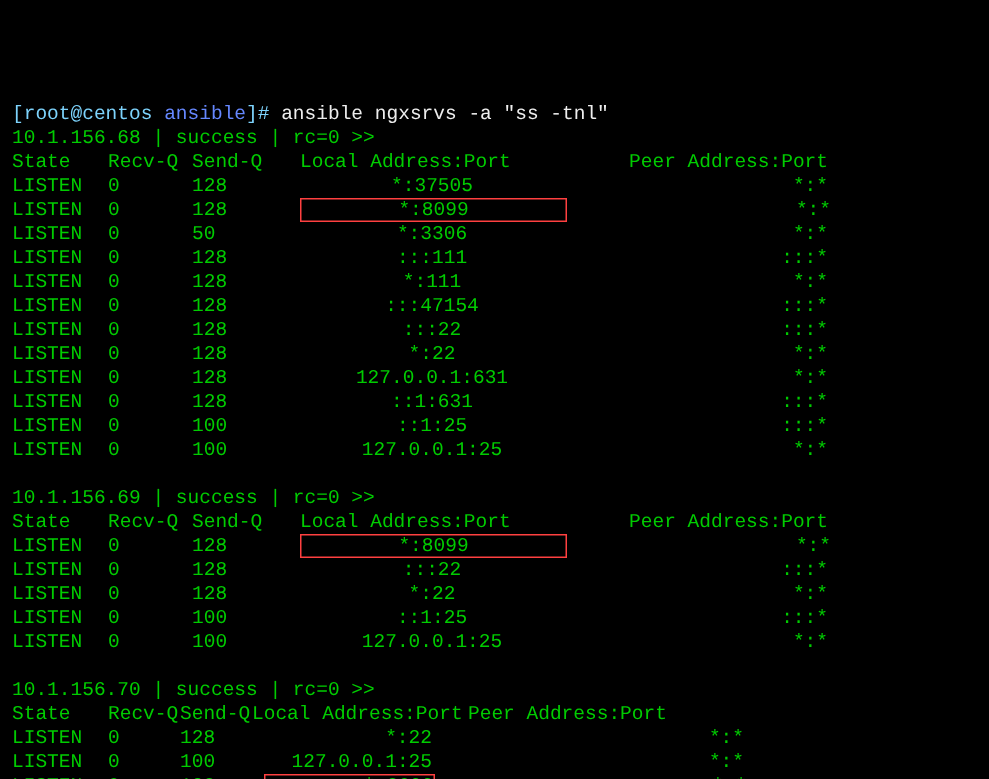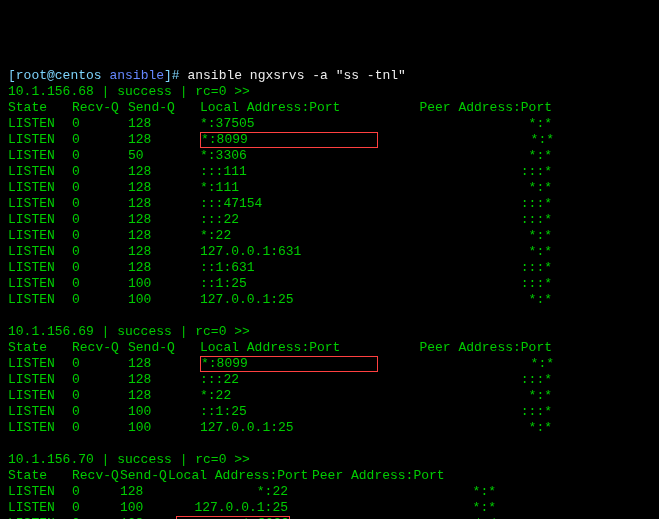--- a/index.html
+++ b/index.html
@@ -17,21 +17,21 @@
   .prompt-user { color: #7dd3fc; }
   .prompt-path { color: #6688ff; font-family: Liberation Mono, monospace; }
   .white { color: #eeeeee; }
   .green { color: #00cc00; }
   .hl { outline: 1px solid #ff4040; outline-offset: -1px; padding: 0 1px; }
   .row { display: block; }
   .c-state { display: inline-block; width: 64px; }
   .c-recv  { display: inline-block; width: 56px; text-align: left; }
   .c-send  { display: inline-block; width: 72px; text-align: left; }
   .c-lhead { display: inline-block; width: 176px; }
-  .c-laddr { display: inline-block; width: 176px; text-align: left; }
+  .c-laddr { display: inline-block; width: 176px; text-align: center; }
   .c-phead { display: inline-block; width: 176px; text-align: right; }
   .c-paddr { display: inline-block; width: 176px; text-align: right; }
 
   .h3-state { display: inline-block; width: 64px; }
   .h3-recv  { display: inline-block; width: 48px; }
   .h3-send  { display: inline-block; width: 48px; }
   .h3-lhead { display: inline-block; width: 144px; }
   .h3-phead { display: inline-block; width: 200px; text-align: left; }
   .c3-state { display: inline-block; width: 64px; }
   .c3-recv  { display: inline-block; width: 48px; }

